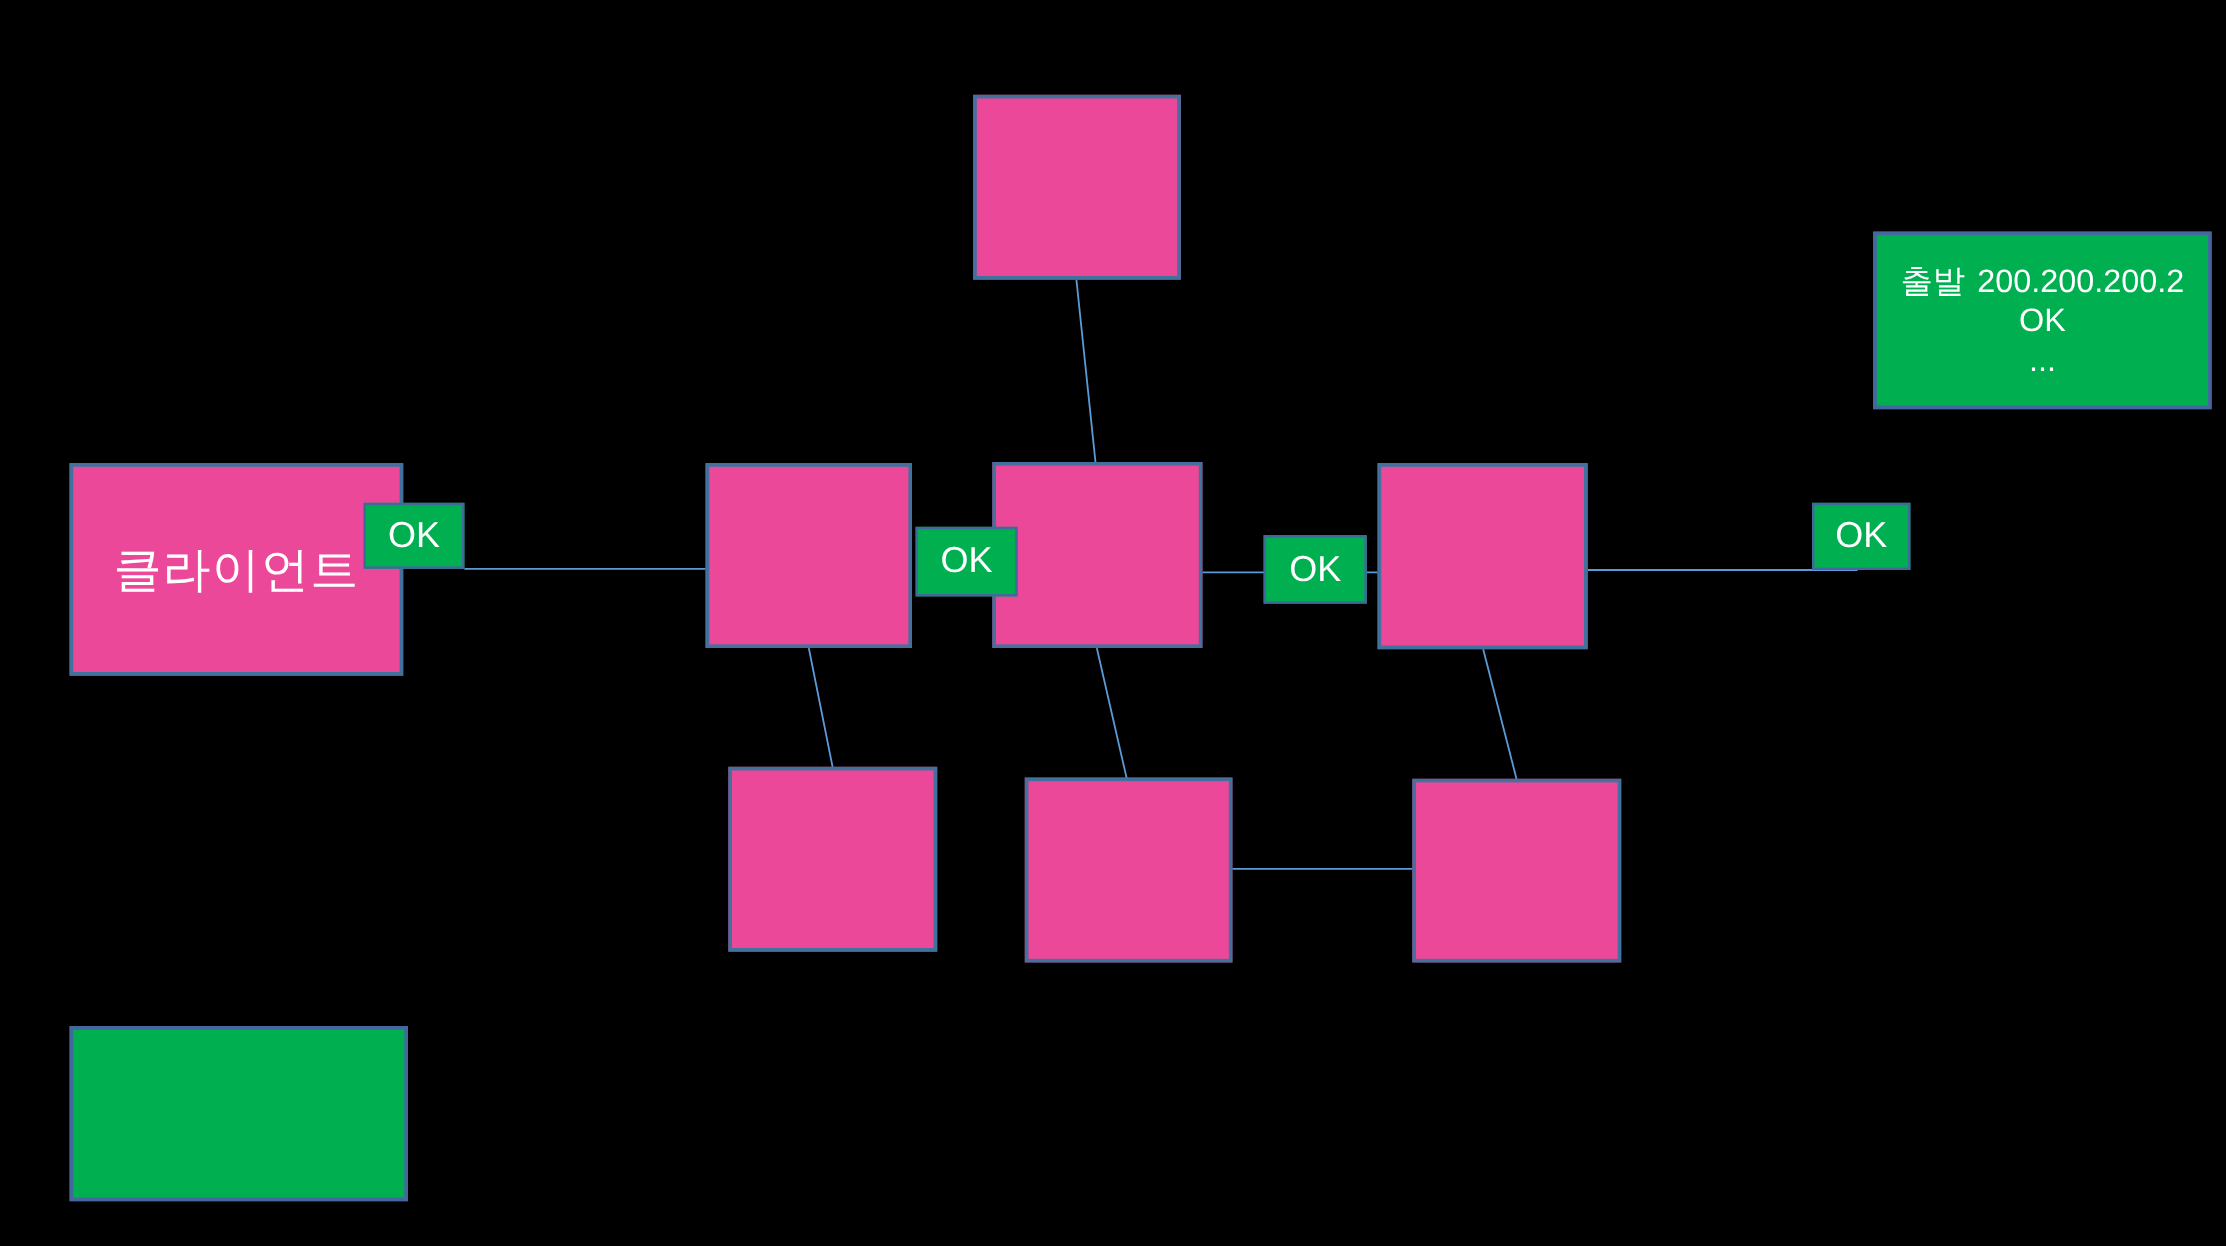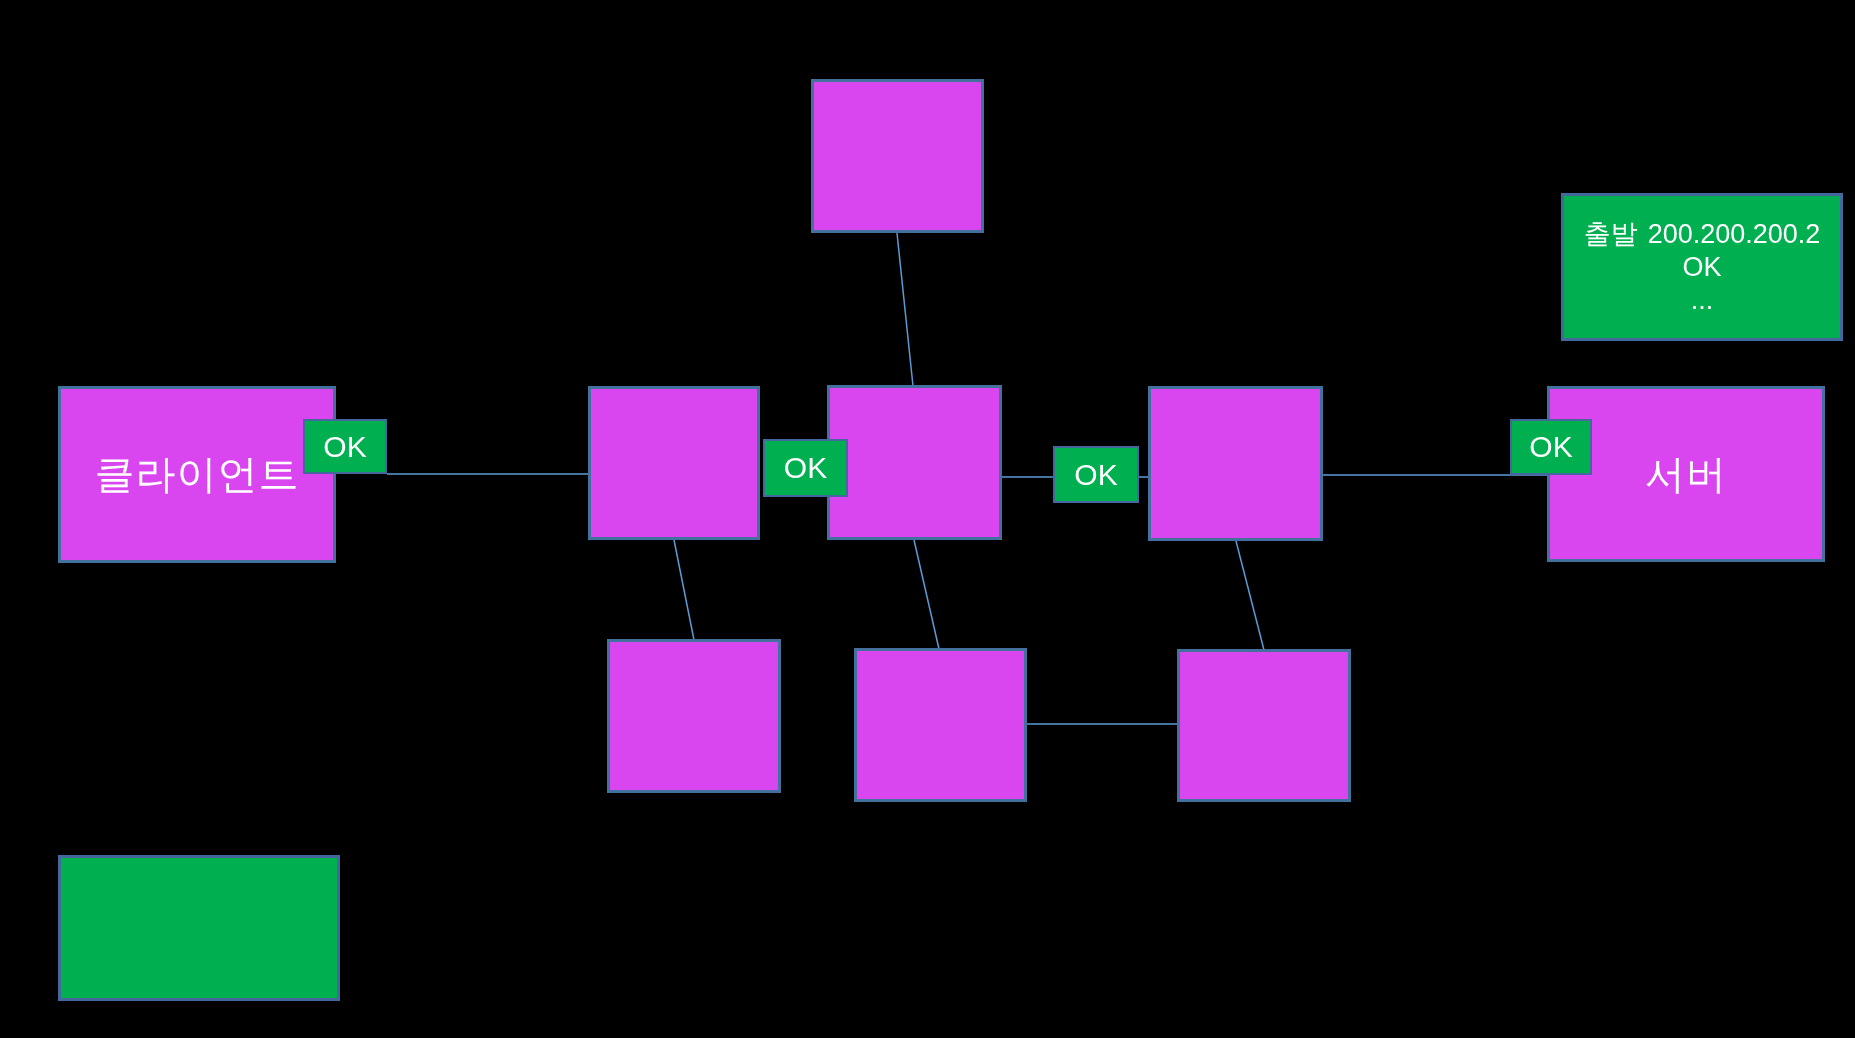--- a/index.html
+++ b/index.html
@@ -3,21 +3,21 @@
 <meta charset="utf-8">
 <style>
   html,body { margin:0; padding:0; background:#000; }
   .stage {
     position:relative; width:1855px; height:1038px; background:#000000;
     overflow:hidden; font-family:"Liberation Sans","DejaVu Sans",sans-serif;
   }
   .links { position:absolute; left:0; top:0; }
   .node {
     position:absolute; box-sizing:border-box;
-    background:#d946ef; border:3px solid #41719C;
+    background:#ec4899; border:3px solid #41719C;
     display:flex; align-items:center; justify-content:center;
     color:#FFFFFF;
   }
   .node .nlabel { font-size:40px; letter-spacing:1px; }
   
   .n-top      { left:811px;  top:79px;  width:173px; height:154px; }
   .n-client   { left:58px;   top:386px; width:278px; height:177px; }
   .n-mid1     { left:588px;  top:386px; width:172px; height:154px; }
   .n-mid2     { left:827px;  top:385px; width:175px; height:155px; }
   .n-mid3     { left:1148px; top:386px; width:175px; height:155px; }
@@ -69,23 +69,20 @@
   <div class="node n-mid2"></div>
   <div class="node n-mid3"></div>
   <div class="node n-bot1"></div>
   <div class="node n-bot2"></div>
   <div class="node n-bot3"></div>
 
   <div class="node n-client">
     <span class="nlabel">클라이언트</span>
   </div>
 
-  <div class="node n-server">
-    <span class="nlabel">서버</span>
-  </div>
 
   <div class="ok ok-1">OK</div>
   <div class="ok ok-2">OK</div>
   <div class="ok ok-3">OK</div>
   <div class="ok ok-4">OK</div>
 
   <div class="packet">
     <div class="prow">
       <span>출발</span>
       <span>200.200.200.2</span>

